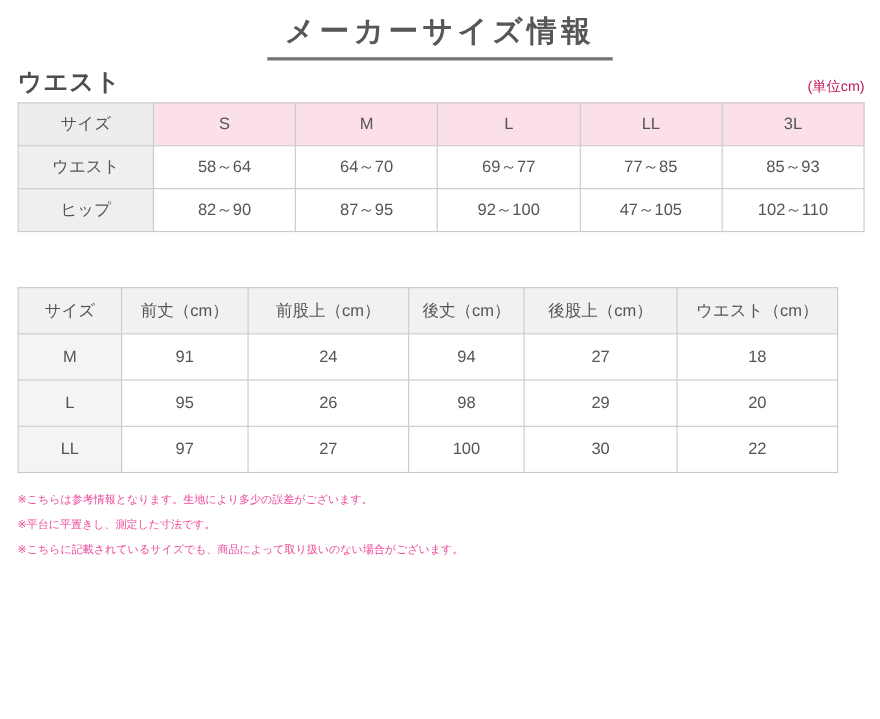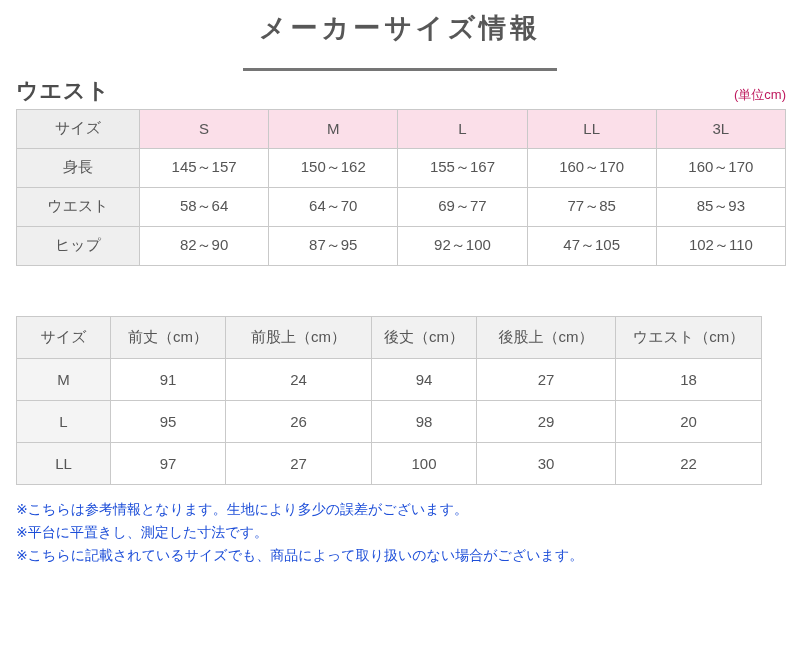--- a/index.html
+++ b/index.html
@@ -21,21 +21,21 @@
   .title-wrap {
     text-align: center;
     padding-top: 10px;
   }
   .page-title {
     display: inline-block;
     font-size: 27px;
     font-weight: 700;
     letter-spacing: 4px;
     color: #575757;
-    padding: 0 16px 22px 16px;
+    padding: 0 16px 6px 16px;
     border-bottom: 3px solid #757575;
   }
 
   
   .section { margin: 0 14px 0 16px; }
   .section-1 { margin-top: 6px; }
   .section-2 { margin-top: 50px; }
 
   .section-head {
     display: flex;
@@ -78,23 +78,23 @@
   .t1 .label-cell { background: #efefef; }
 
   .t2 { width: 745px; margin-top: 9px; }
   .t2 th, .t2 td { height: 42px; }
   .t2 .head-cell { background: #f1f1f1; }
   .t2 .label-cell { background: #f4f4f4; }
 
   
   .footnotes {
     margin: 13px 16px 0 16px;
-    font-size: 14px;
+    font-size: 10px;
     line-height: 23px;
-    color: #1d4ed8;
+    color: #ec4899;
   }
   .footnote { white-space: nowrap; }
 </style>
 </head>
 <body>
 
 <div class="page">
 
   <div class="title-wrap">
     <div class="page-title">メーカーサイズ情報</div>
@@ -116,28 +116,20 @@
           <col>
       </colgroup>
       <tbody>
         <tr>
           <th class="corner-cell">サイズ</th>
           <th class="pink-cell">S</th>
           <th class="pink-cell">M</th>
           <th class="pink-cell">L</th>
           <th class="pink-cell">LL</th>
           <th class="pink-cell">3L</th>
-        </tr>
-        <tr>
-          <th class="label-cell">身長</th>
-          <td>145～157</td>
-          <td>150～162</td>
-          <td>155～167</td>
-          <td>160～170</td>
-          <td>160～170</td>
         </tr>
         <tr>
           <th class="label-cell">ウエスト</th>
           <td>58～64</td>
           <td>64～70</td>
           <td>69～77</td>
           <td>77～85</td>
           <td>85～93</td>
         </tr>
         <tr>

